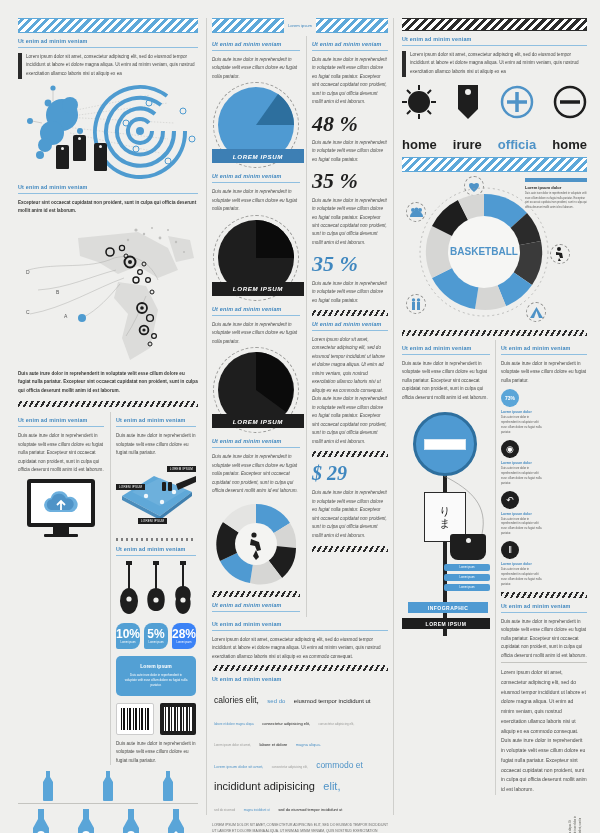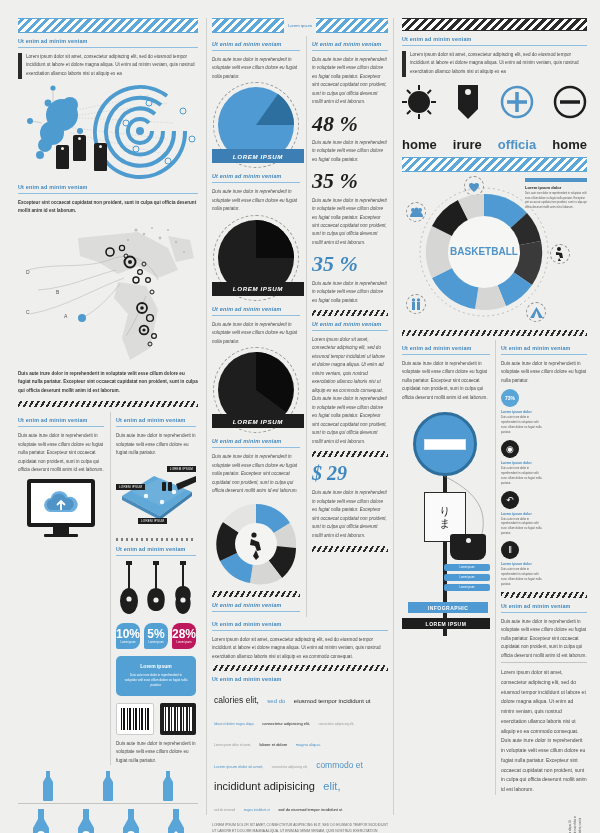--- a/index.html
+++ b/index.html
@@ -328,21 +328,21 @@
         </div>
         <div class="badges">
           <div class="badge" style="background:#53a0d4">
             <span class="pct">10%</span>
             <span class="sub">Lorem ipsum</span>
           </div>
           <div class="badge" style="background:#53a0d4">
             <span class="pct">5%</span>
             <span class="sub">Lorem ipsum</span>
           </div>
-          <div class="badge" style="background:#be185d">
+          <div class="badge" style="background:#3b82f6">
             <span class="pct">28%</span>
             <span class="sub">Lorem ipsum</span>
           </div>
         </div>
         <div class="cta">
           <div class="t">Lorem ipsum</div>
           <div class="s">Duis aute irure dolor in reprehenderit in voluptate velit esse cillum dolore eu fugiat nulla pariatur.</div>
         </div>
         <div class="barcodes">
           <div class="barcode" style="background:#fff;border:1px solid #ccc">

